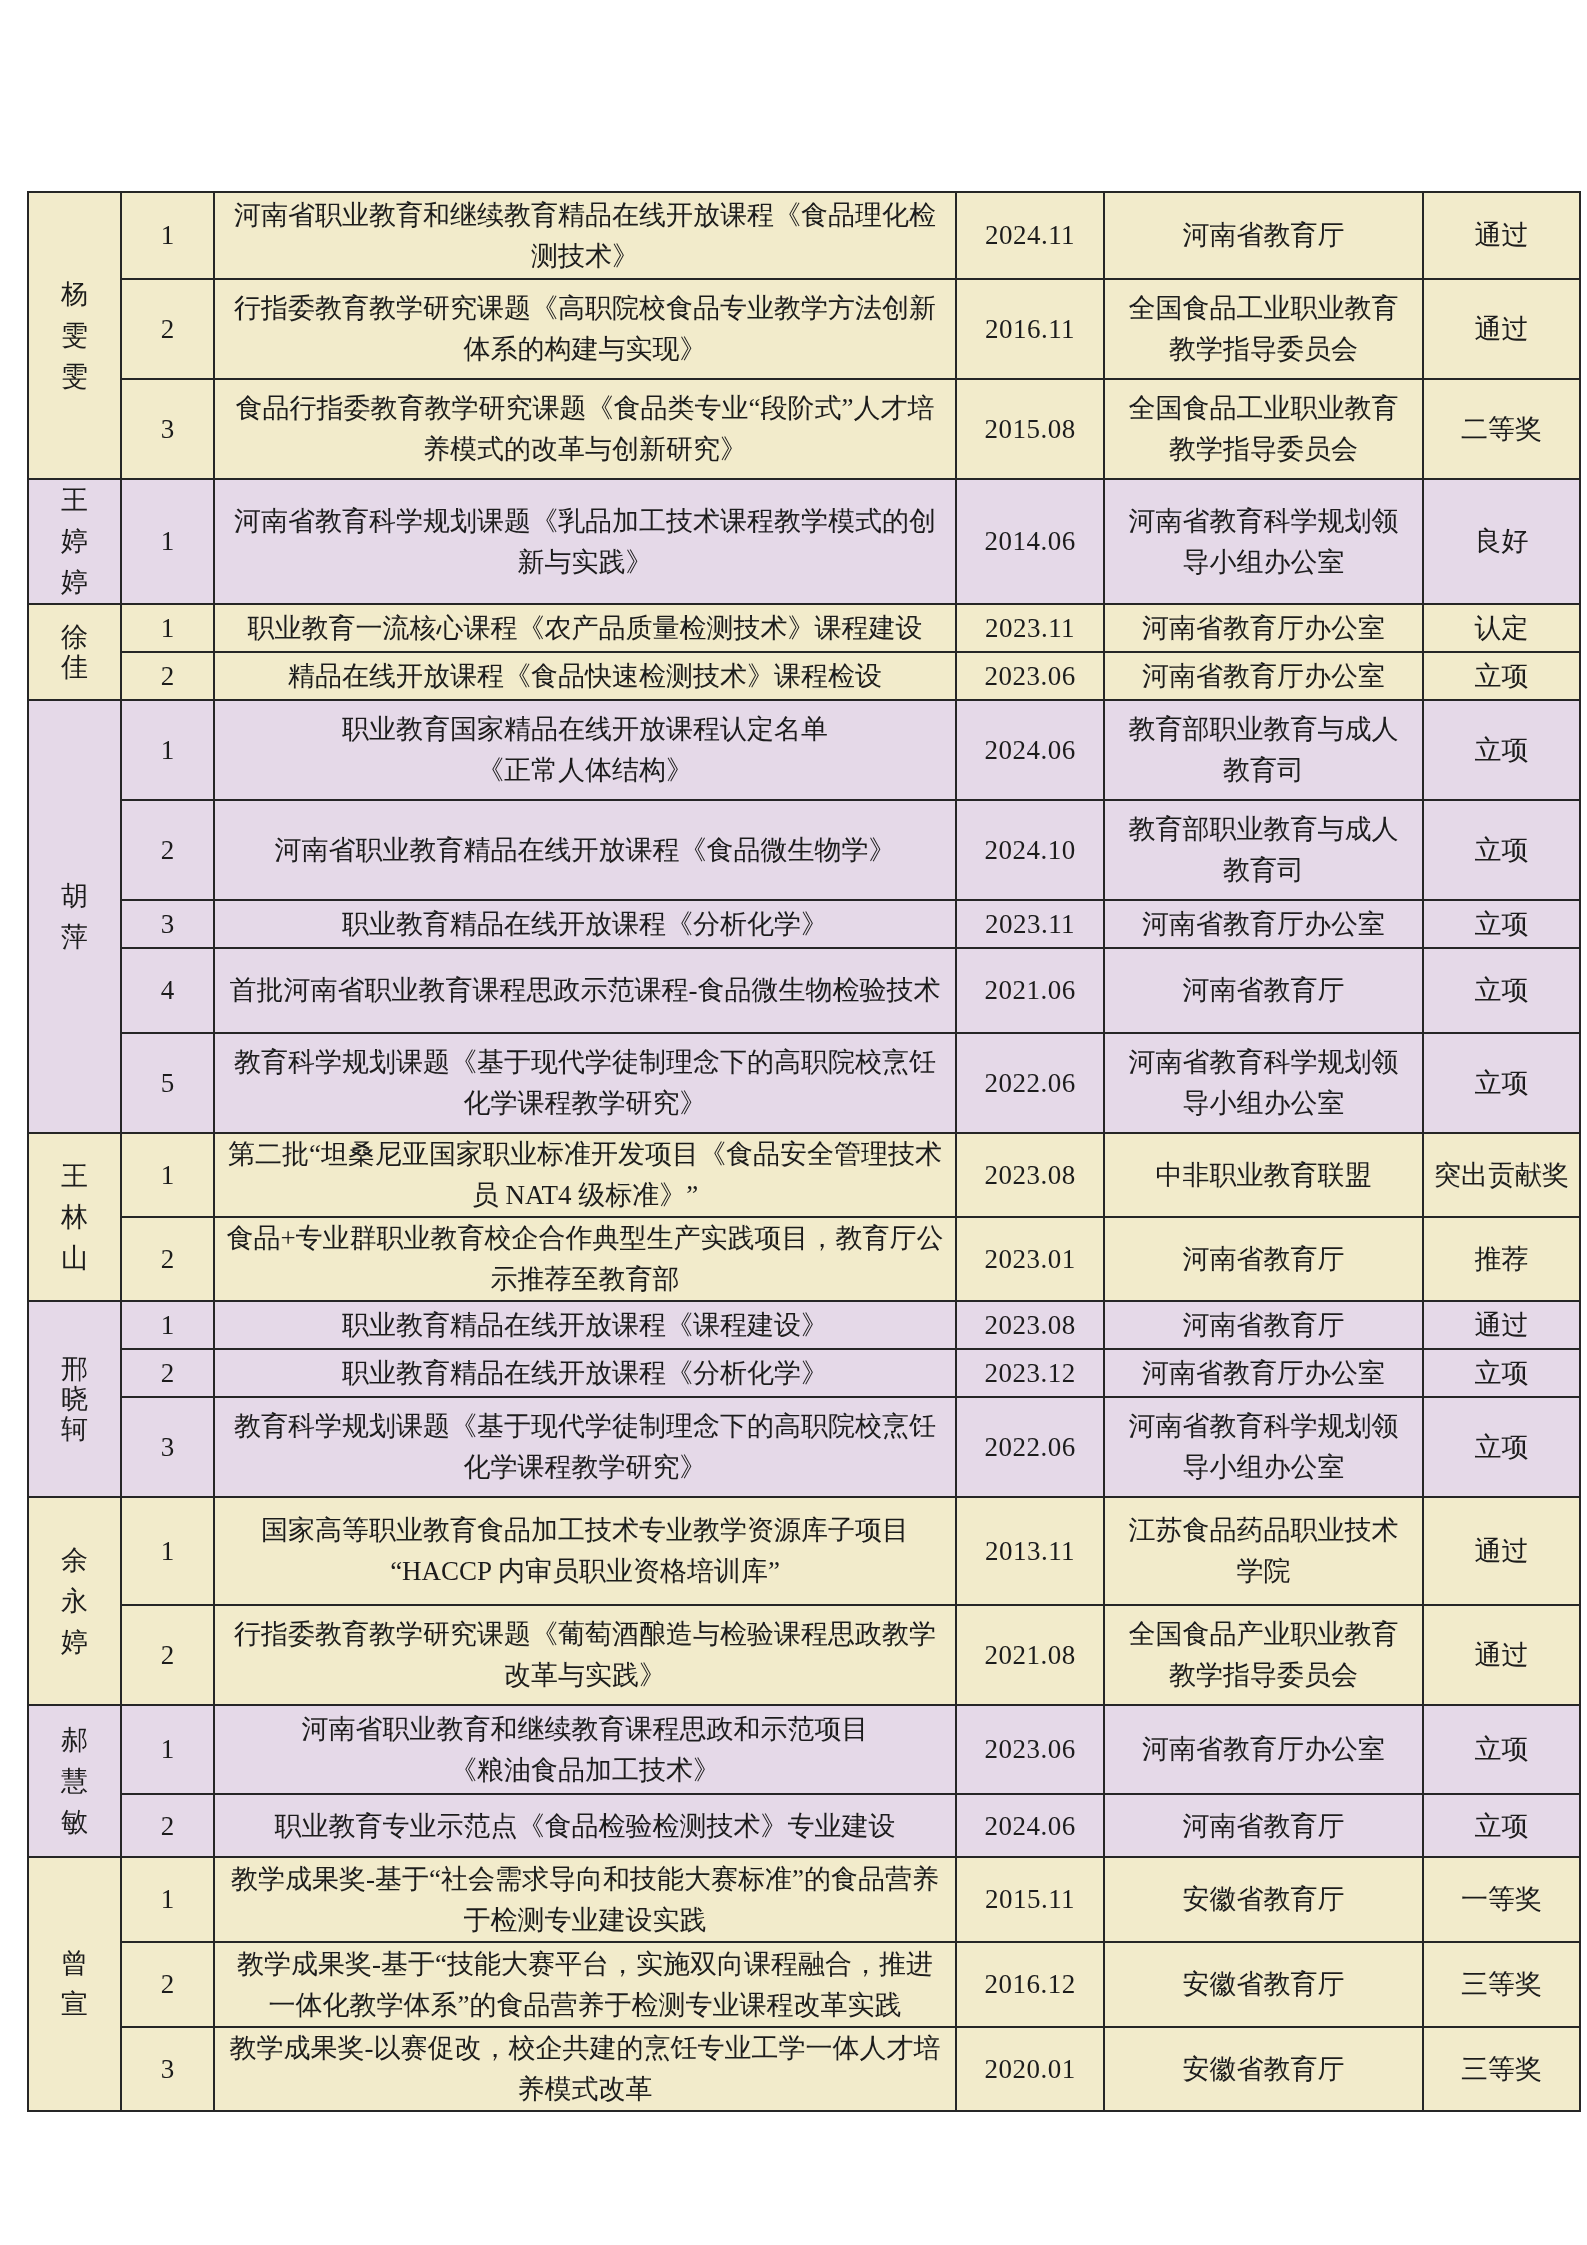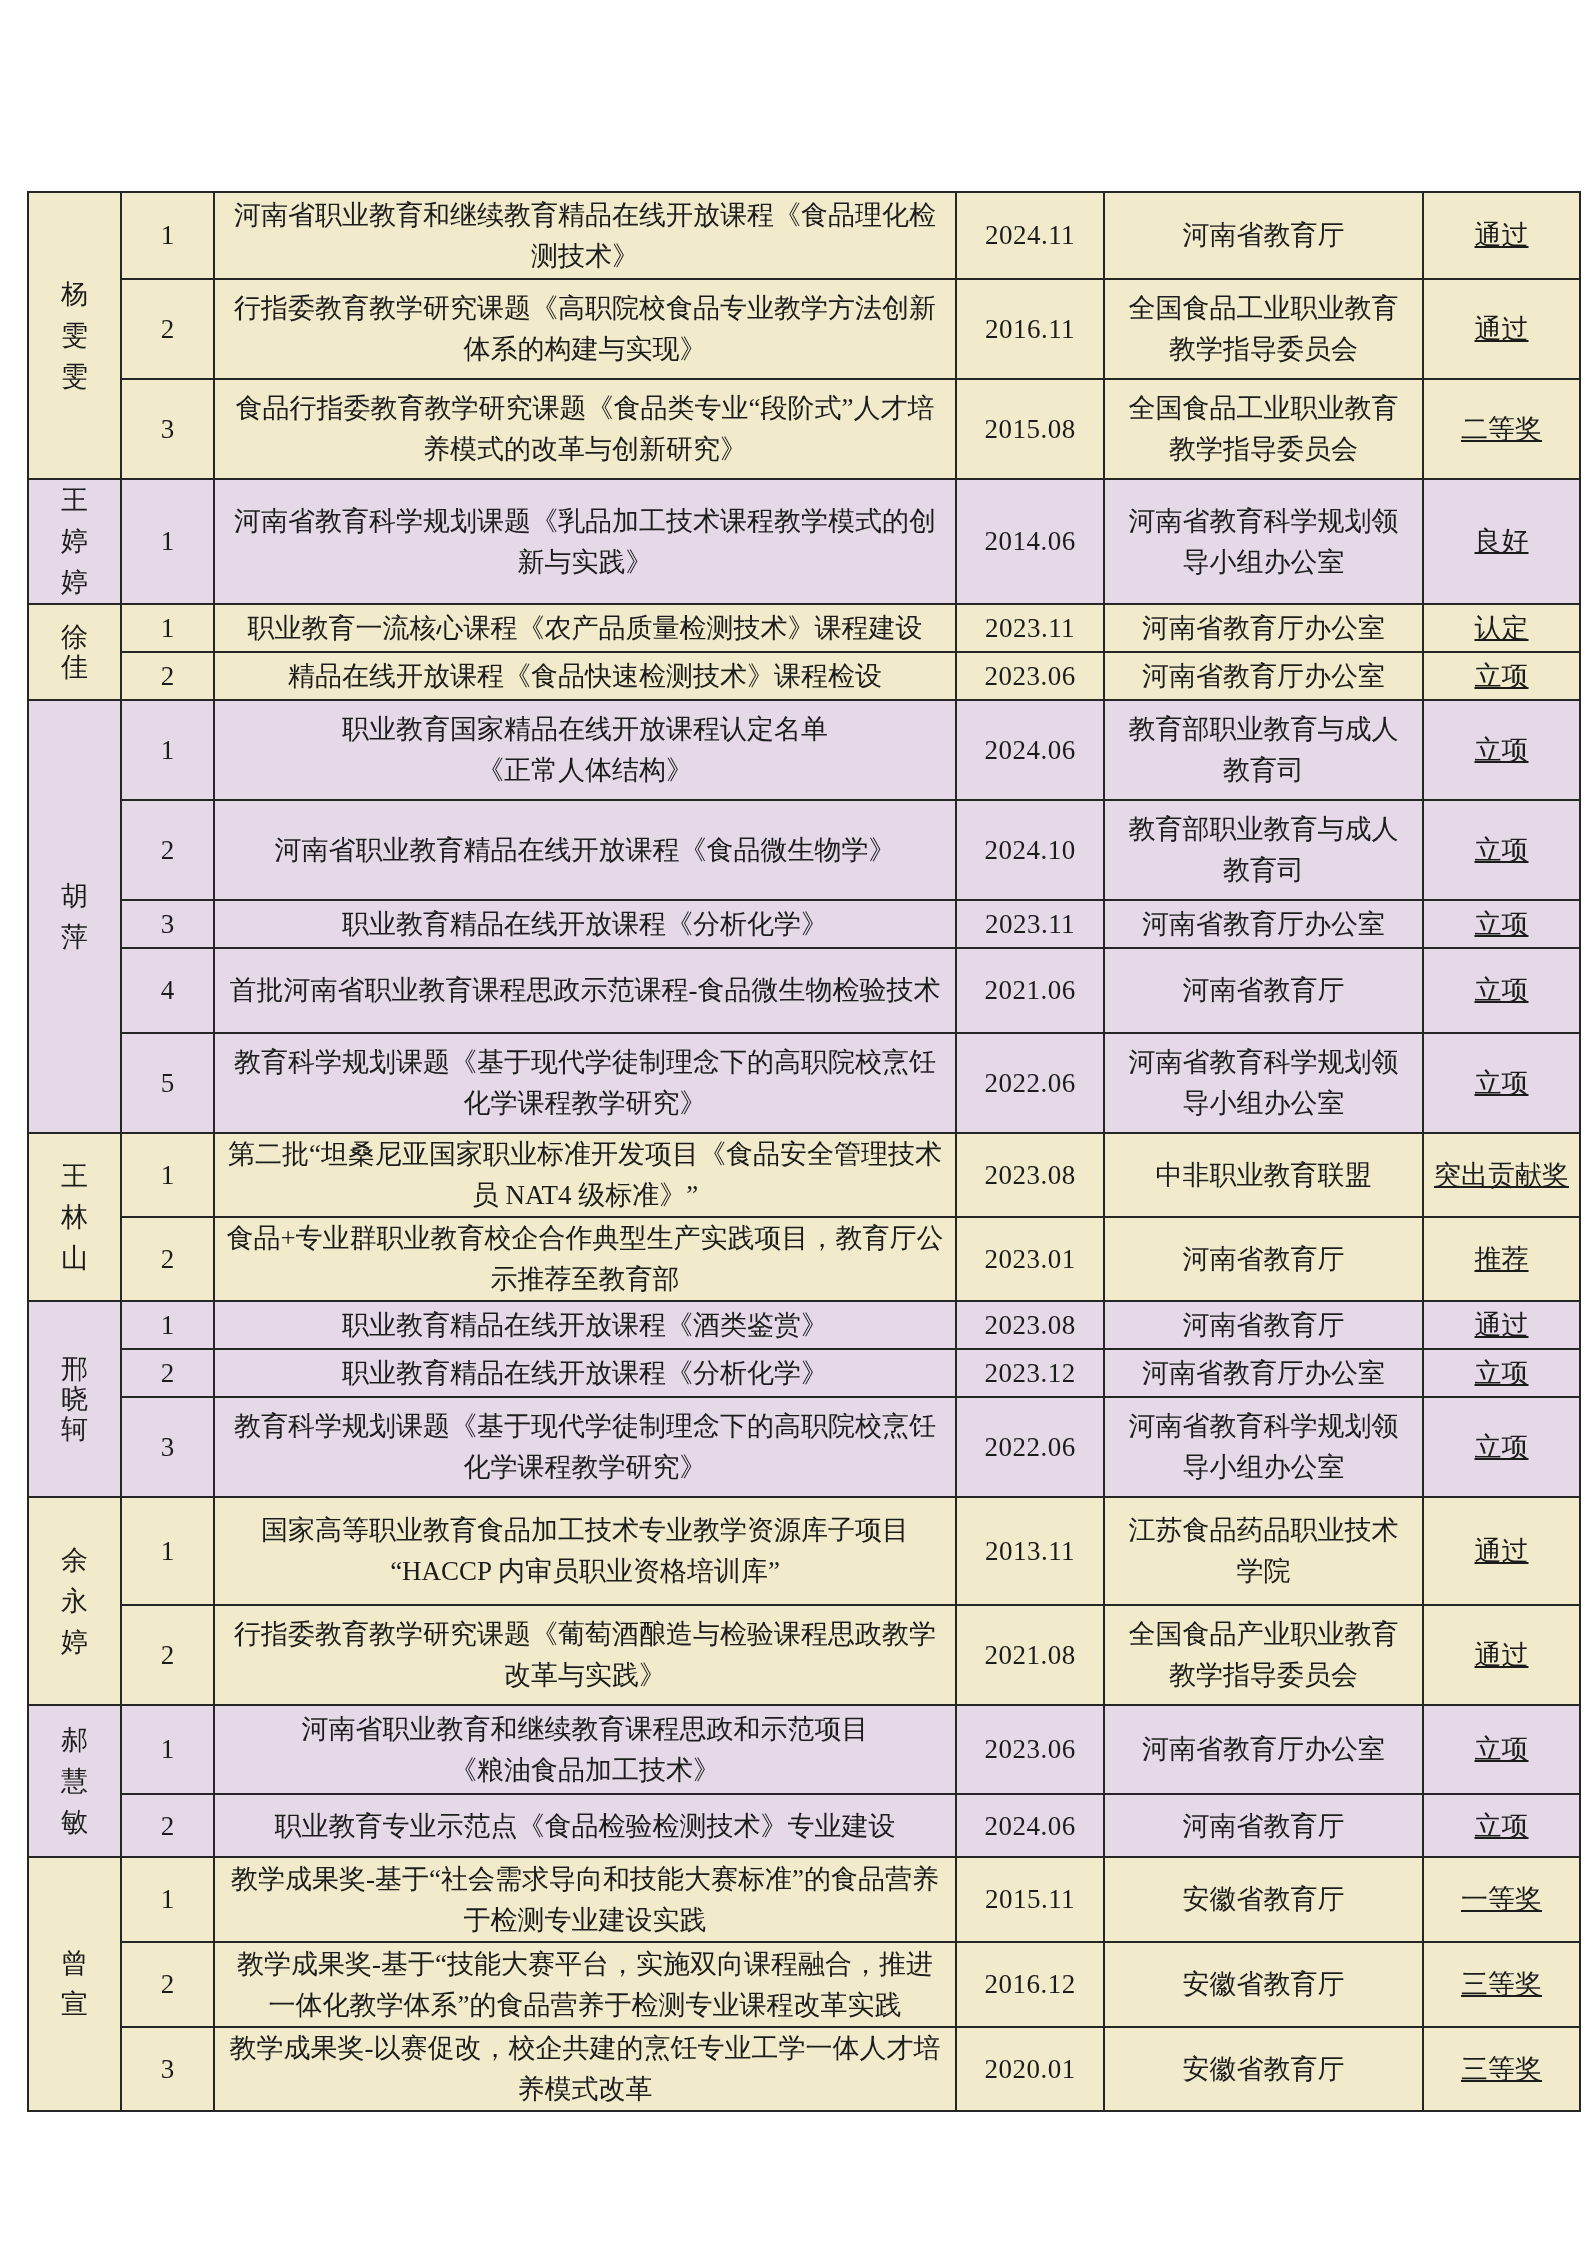--- a/index.html
+++ b/index.html
@@ -34,21 +34,21 @@
   td.name{font-size:28px;line-height:40px;padding:0;}
   td.name .vname{
     display:inline-block;
     width:1.15em;
     word-break:break-all;
   }
   td.num{padding:0;}
   td.title{padding:0 10px;white-space:pre-line;}
   td.date{padding:0;letter-spacing:0.5px;}
   td.org{padding:8px 20px;white-space:pre-line;}
-  td.result{padding:0 8px;text-decoration:underline;}
+  td.result{padding:0 8px;}
 </style>
 </head>
 <body>
 
 <div class="page">
   <table class="ach">
     <colgroup>
       <col style="width:93px">
         <col style="width:93px">
         <col style="width:742px">
@@ -156,21 +156,21 @@
         <td class="num">2</td>
         <td class="title">食品+专业群职业教育校企合作典型生产实践项目，教育厅公示推荐至教育部</td>
         <td class="date">2023.01</td>
         <td class="org">河南省教育厅</td>
         <td class="result">推荐</td>
       </tr>
 
       <tr class="g-purple sm" style="height:43px">
         <td class="name" rowspan="3"><span class="vname">邢晓轲</span></td>
         <td class="num">1</td>
-        <td class="title">职业教育精品在线开放课程《酒类鉴赏》</td>
+        <td class="title">职业教育精品在线开放课程《课程建设》</td>
         <td class="date">2023.08</td>
         <td class="org">河南省教育厅</td>
         <td class="result">通过</td>
       </tr>
       <tr class="g-purple sm" style="height:43px">
         <td class="num">2</td>
         <td class="title">职业教育精品在线开放课程《分析化学》</td>
         <td class="date">2023.12</td>
         <td class="org">河南省教育厅办公室</td>
         <td class="result">立项</td>

